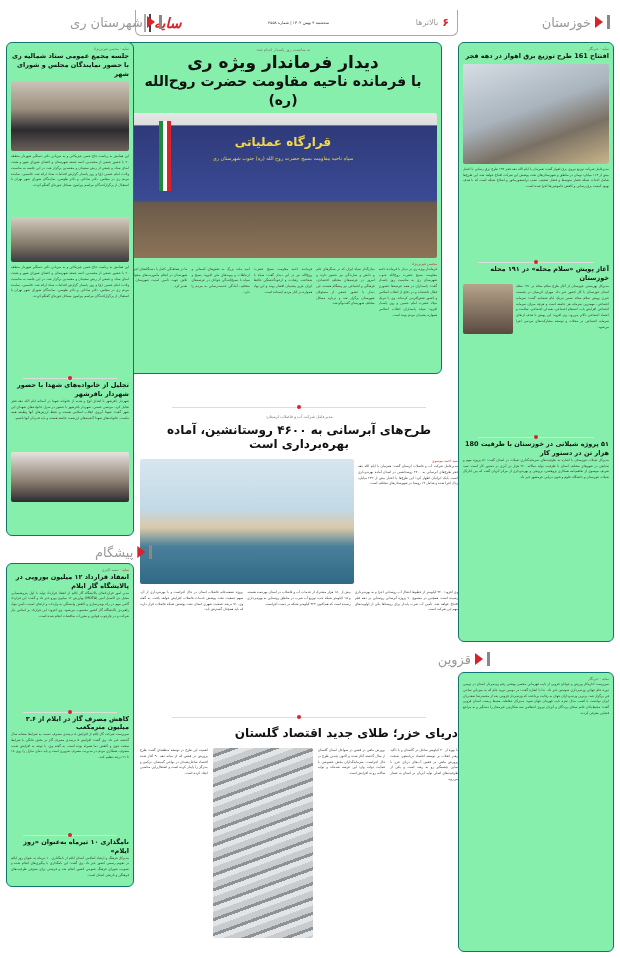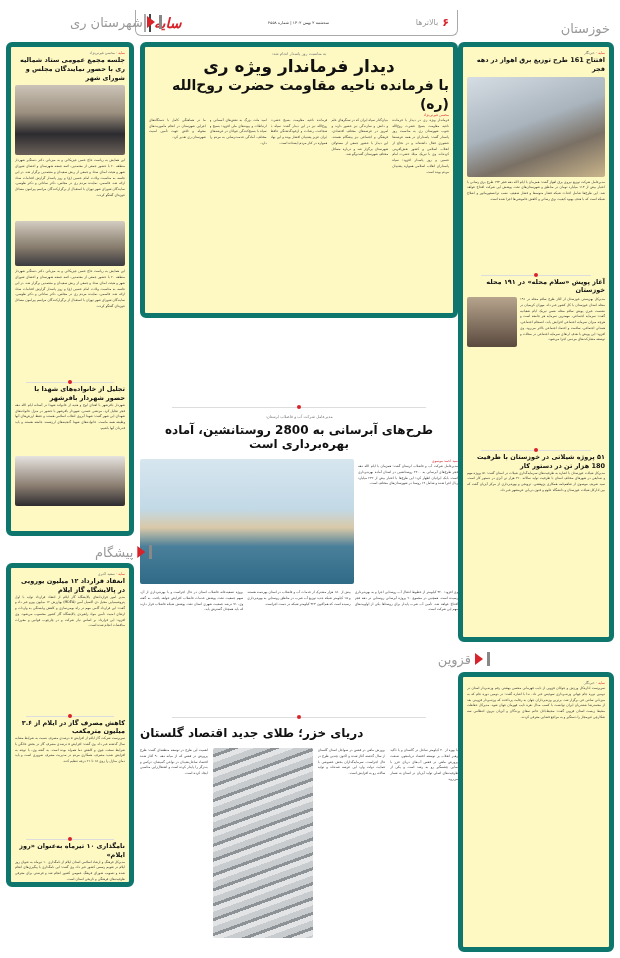--- a/index.html
+++ b/index.html
@@ -3,38 +3,38 @@
 <meta charset="utf-8">
 <style>
 *{box-sizing:border-box;margin:0;padding:0}
 html,body{width:620px;height:958px;background:#fff;overflow:hidden}
 body{font-family:"DejaVu Sans",sans-serif;color:#222;position:relative;direction:rtl}
 .abs{position:absolute}
 .sec-head{display:flex;align-items:center;gap:4px;height:18px}
 .sec-head .flag{width:8px;height:12px;background:#d8232a;clip-path:polygon(0 50%,100% 0,100% 100%)}
 .sec-head .bar{width:3px;height:14px;background:#888}
 .sec-title{font-size:13px;color:#999}
-.box{border:5px solid #0f766e;border-radius:6px;background:#fef9c3;overflow:hidden}
+.box{border:1px solid #0f766e;border-radius:6px;background:#86efac;overflow:hidden}
 .hl{font-weight:bold;font-size:6.5px;color:#111;line-height:1.35;text-align:right}
 .src{font-size:3.5px;color:#d8232a;text-align:right;margin-bottom:1px}
 .txt{font-size:3.3px;line-height:1.75;color:#333;text-align:justify}
 .photo{background:linear-gradient(135deg,#9aa3ad,#5d6670 60%,#b9bfc6);border-radius:2px}
 .sep{height:6px;display:flex;justify-content:center;align-items:center;position:relative}
 .sep:before{content:"";position:absolute;left:10%;right:10%;top:3px;border-top:1px solid #ddd}
 .sep span{width:4px;height:4px;border-radius:50%;background:#d8232a;position:relative;z-index:1}
 .cols{display:flex;gap:4px}
 .cols>div{flex:1}
 .logo{font-family:"DejaVu Serif",serif;color:#d8232a;font-size:14px;font-weight:bold;font-style:italic}
 </style>
 </head>
 <body>
 
 <div class="abs" style="left:0;top:10px;width:620px;height:26px">
 
-  <div class="abs sec-head" style="right:10px;top:3px;flex-direction:column">
+  <div class="abs sec-head" style="right:10px;top:3px;flex-direction:row">
     <span class="bar"></span>
     <span class="flag" style="clip-path:polygon(0 0,100% 50%,0 100%)"></span>
     <span class="sec-title">خوزستان</span>
   </div>
 
   <div class="abs" style="left:135px;right:162px;top:0;height:26px;border:1px solid #aaa;border-radius:0 0 6px 6px;border-top:none;display:flex;align-items:center;justify-content:space-between;padding:0 8px">
     <div style="display:flex;align-items:center;gap:4px">
       <span style="color:#d8232a;font-weight:bold;font-size:11px">۶</span>
       <span style="color:#999;font-size:8px">بالاتر‌ها</span>
     </div>
@@ -76,59 +76,64 @@
 <div class="abs sec-head" style="right:130px;top:650px">
   <span class="bar"></span>
   <span class="flag" style="clip-path:polygon(0 0,100% 50%,0 100%)"></span>
   <span class="sec-title">قزوین</span>
 </div>
 <div class="abs box" style="right:6px;top:672px;width:156px;height:280px;padding:4px">
   <div class="src"><span>سایه</span> · <span style="color:#666">خبرنگار</span></div>
   <div class="txt" style="height:265px;overflow:hidden">سرپرست اداره‌کل ورزش و جوانان قزوین از نایب قهرمانی محسن بهشتی رقم وزنه‌بردار استان در دومین دوره جام جهانی وزنه‌برداری سوئیس خبر داد. ندا با اشاره گفت: در دومین دوره جام که به میزبانی سانتی فی برگزار شد، برترین وزنه‌برداران جهان به رقابت پرداختند که وزنه‌بردار قزوینی بعد از محمدرضا صفدریان ایران توانست با کسب مدال نقره نایب قهرمان جهان شود. مدیرکل حفاظت محیط زیست استان قزوین گفت: محیط‌بانان خاتم سقای پرندگان و آبزیان نیروی انتظامی سه شکارچی غیرمجاز را دستگیر و به مراجع قضایی معرفی کردند.</div>
 </div>
 
-<div class="abs box" style="left:140px;top:42px;width:318px;height:276px;padding:4px">
+<div class="abs box" style="left:124px;top:42px;width:318px;height:332px;padding:4px">
   <div style="text-align:center;font-size:4px;color:#777">به مناسبت روز پاسدار انجام شد:</div>
   <div style="text-align:center;font-size:17px;font-weight:bold;color:#111;line-height:1.2">دیدار فرماندار ویژه ری</div>
-  <div style="text-align:right;font-size:14px;font-weight:bold;color:#111;line-height:1.3">با فرمانده ناحیه مقاومت حضرت روح‌الله (ره)</div>
+  <div style="text-align:center;font-size:14px;font-weight:bold;color:#111;line-height:1.3">با فرمانده ناحیه مقاومت حضرت روح‌الله (ره)</div>
+  <div class="photo" style="height:145px;margin:4px 0;position:relative;background:linear-gradient(180deg,#e7e7e7 0%,#ddd 8%,#2f3a7a 9%,#3a4a94 60%,#6b5b4a 62%,#8c7357 100%)">
+    <div style="position:absolute;top:22px;left:0;right:0;text-align:center;color:#f2d84a;font-weight:bold;font-size:12px">قرارگاه عملیاتی</div>
+    <div style="position:absolute;top:42px;left:0;right:0;text-align:center;color:#f2d84a;font-size:5px">سپاه ناحیه مقاومت بسیج حضرت روح الله (ره) جنوب شهرستان ری</div>
+    <div style="position:absolute;left:30px;top:8px;width:12px;height:70px;background:linear-gradient(90deg,#1f8a3b 33%,#fff 33% 66%,#d8232a 66%)"></div>
+  </div>
   <div class="src">محسن غیرتی‌نژاد</div>
   <div class="cols">
     <div class="txt" style="height:110px;overflow:hidden">فرماندار ویژه ری در دیدار با فرمانده ناحیه مقاومت بسیج حضرت روح‌الله جنوب شهرستان ری به مناسبت روز پاسدار گفت: پاسداران در همه عرصه‌ها حضوری فعال داشته‌اند و در دفاع از انقلاب اسلامی و کشور نقش‌آفرینی کرده‌اند. وی با تبریک میلاد حضرت امام حسین و روز پاسدار افزود: سپاه پاسداران انقلاب اسلامی همواره پشتیبان مردم بوده است.</div>
     <div class="txt" style="height:110px;overflow:hidden">بنیان‌گذار سپاه ایران که در سنگرهای علم و دانش و سازندگی نیز حضور دارند و امروز در عرصه‌های مختلف اقتصادی، فرهنگی و اجتماعی نیز پیشگام هستند. این دیدار با حضور جمعی از مسئولان شهرستان برگزار شد و درباره مسائل مختلف شهرستان گفت‌وگو شد.</div>
     <div class="txt" style="height:110px;overflow:hidden">فرمانده ناحیه مقاومت بسیج حضرت روح‌الله نیز در این دیدار گفت: سپاه با شجاعت، رشادت و ازخودگذشتگی حافظ ایران عزیز پشتیبان اقشار بوده و این نهاد همواره در کنار مردم ایستاده است.</div>
     <div class="txt" style="height:110px;overflow:hidden">امید ملت بزرگ به نقش‌های آسمانی و ارتباطات و پیوندهای ملی افزود: بسیج و سپاه با بسیج‌کنندگی جوانان در عرصه‌های مختلف، آمادگی خدمت‌رسانی به مردم را دارد.</div>
     <div class="txt" style="height:110px;overflow:hidden">ما در هماهنگی کامل با دستگاه‌های اجرایی شهرستان در انجام مأموریت‌های محوله و تلاش جهت تأمین امنیت شهرستان ری تقدیر کرد.</div>
   </div>
 </div>
 
 <div class="abs" style="left:140px;top:404px;width:318px;height:310px">
   <div class="sep">
       <span></span>
     </div>
   <div style="text-align:center;font-size:4px;color:#777;margin-top:4px">مدیرعامل شرکت آب و فاضلاب لرستان:</div>
-  <div style="text-align:center;font-size:12px;font-weight:bold;color:#111;margin:4px 0 8px">طرح‌های آبرسانی به 2800 روستانشین، آماده بهره‌برداری است</div>
+  <div style="text-align:center;font-size:12px;font-weight:bold;color:#111;margin:4px 0 8px">طرح‌های آبرسانی به ۴۶۰۰ روستانشین، آماده بهره‌برداری است</div>
   <div style="display:flex;gap:4px">
     <div style="width:100px">
       <div class="src">سید احمد موسوی</div>
       <div class="txt" style="height:120px;overflow:hidden">مدیرعامل شرکت آب و فاضلاب لرستان گفت: همزمان با ایام الله دهه فجر طرح‌های آبرسانی به ۴۶۰۰ روستانشین در استان آماده بهره‌برداری است. بابک ایرانیان اظهار کرد: این طرح‌ها با اعتبار بیش از ۲۳۲ میلیارد ریال اجرا شده و شامل ۱۴ روستا در شهرستان‌های مختلف است.</div>
     </div>
     <div class="photo" style="flex:1;height:125px;background:linear-gradient(180deg,#d7e6ef 0%,#c2d9e6 40%,#d9c9a8 55%,#4a7f9a 70%,#2f6a86 100%)"></div>
   </div>
   <div class="cols" style="margin-top:6px">
     <div class="txt" style="height:110px;overflow:hidden">وی افزود: ۳۲۰ کیلومتر از خطوط انتقال آب روستایی اجرا و به بهره‌برداری رسیده است. همچنین در مجموع ۲۰ پروژه آبرسانی روستایی در دهه فجر افتتاح خواهد شد. تأمین آب شرب پایدار برای روستاها یکی از اولویت‌های مهم این شرکت است.</div>
     <div class="txt" style="height:110px;overflow:hidden">بیش از ۱۸۰ هزار مشترک از خدمات آب و فاضلاب در استان بهره‌مند هستند و ۱۵ کیلومتر شبکه جدید توزیع آب شرب در مناطق روستایی به بهره‌برداری رسیده است که هم‌اکنون ۳۲۳ کیلومتر شبکه در دست اجراست.</div>
     <div class="txt" style="height:110px;overflow:hidden">پروژه تصفیه‌خانه فاضلاب استان در حال اجراست و با بهره‌برداری از آن، سهم جمعیت تحت پوشش خدمات فاضلاب افزایش خواهد یافت. به گفته وی، ۷۱ درصد جمعیت شهری استان تحت پوشش شبکه فاضلاب قرار دارند که باید همچنان گسترش یابد.</div>
   </div>
 </div>
 
 <div class="abs" style="left:140px;top:714px;width:318px;height:240px">
   <div class="sep">
       <span></span>
     </div>
-  <div style="text-align:left;font-size:12px;font-weight:bold;color:#111;margin:6px 0 8px">دریای خزر؛ طلای جدید اقتصاد گلستان</div>
+  <div style="text-align:right;font-size:12px;font-weight:bold;color:#111;margin:6px 0 8px">دریای خزر؛ طلای جدید اقتصاد گلستان</div>
   <div style="display:flex;gap:5px">
     <div class="txt" style="flex:1;height:190px;overflow:hidden">با بهره از ۴۰ کیلومتر ساحل در گلستان و با تأکید رهبر انقلاب بر توسعه اقتصاد دریامحور، صنعت پرورش ماهی در قفس آب‌های دریای خزر با نمایی چشمگیر رو به رشد است و یکی از ظرفیت‌های اصلی تولید آبزیان در استان به شمار می‌رود.</div>
     <div class="txt" style="flex:1;height:190px;overflow:hidden">پرورش ماهی در قفس در سواحل استان گلستان از سال گذشته آغاز شده و اکنون چندین طرح در حال اجراست. سرمایه‌گذاران بخش خصوصی با حمایت دولت وارد این عرصه شده‌اند و تولید سالانه رو به افزایش است.</div>
     <div class="photo" style="width:100px;height:190px;background:repeating-linear-gradient(160deg,#c9ccce 0 6px,#8d9296 6px 9px,#e2e4e5 9px 14px)"></div>
     <div class="txt" style="flex:1;height:190px;overflow:hidden">اهمیت این طرح در توسعه منطقه‌ای گفت: طرح پرورش در قفس که از میانه دهه ۹۰ آغاز شده اقتصاد ساحل‌نشینان در نواحی گمیشان، ترکمن و بندرگز را پایدار کرده است و اشتغال‌زایی مناسبی ایجاد کرده است.</div>
   </div>
 </div>
 
 <div class="abs box" style="left:6px;top:42px;width:128px;height:494px;padding:4px">
   <div class="src"><span>سایه</span> · <span style="color:#666">محسن غیرتی‌نژاد</span></div>

